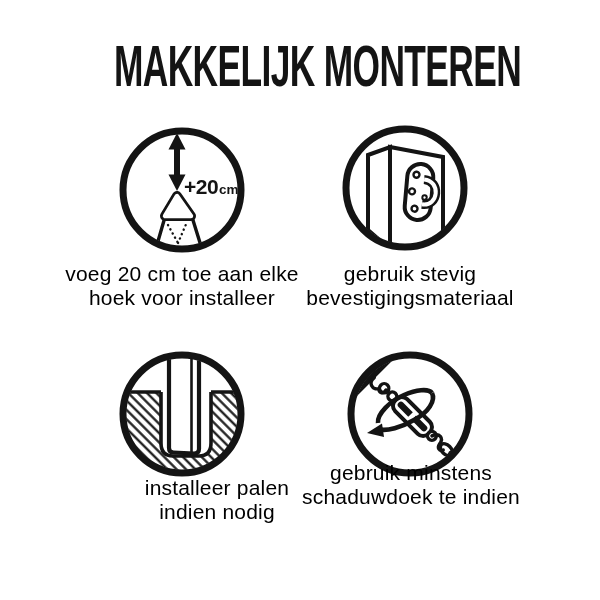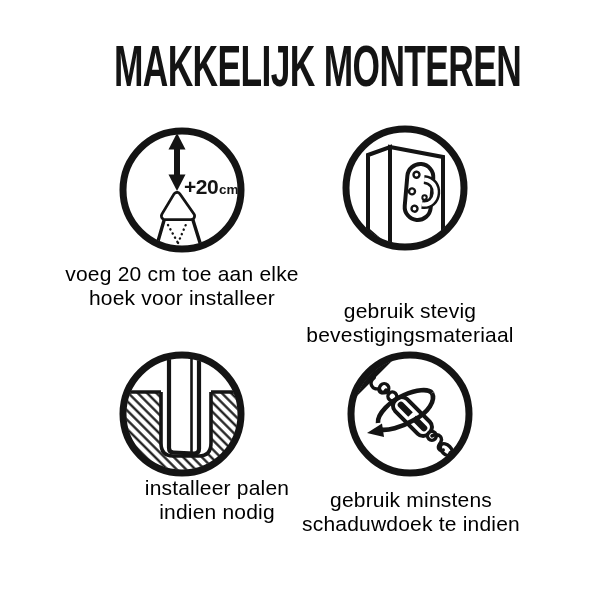--- a/index.html
+++ b/index.html
@@ -16,23 +16,23 @@
   .icon-1{left:112px;top:120px;}
   .icon-2{left:335px;top:118px;}
   .icon-3{left:112px;top:344px;}
   .icon-4{left:340px;top:344px;}
   .caption{
     position:absolute;transform:translateX(-50%);text-align:center;
     font-size:21px;line-height:24px;letter-spacing:0.2px;color:#000000;white-space:nowrap;
   }
   .caption span{display:block;}
   .cap-1{left:182px;top:262px;}
-  .cap-2{left:410px;top:262px;margin-top:37px;}
+  .cap-2{left:410px;top:262px;}
   .cap-3{left:182px;top:476px;margin-left:35px;}
-  .cap-4{left:411px;top:488px;}
+  .cap-4{left:411px;top:461px;}
   svg text{font-family:"Liberation Sans",sans-serif;fill:#141414;}
 </style>
 </head>
 <body>
 
 <div class="poster">
 
   <div class="title">MAKKELIJK MONTEREN</div>
 
   <svg class="icon icon-1" viewBox="0 0 140 140">

